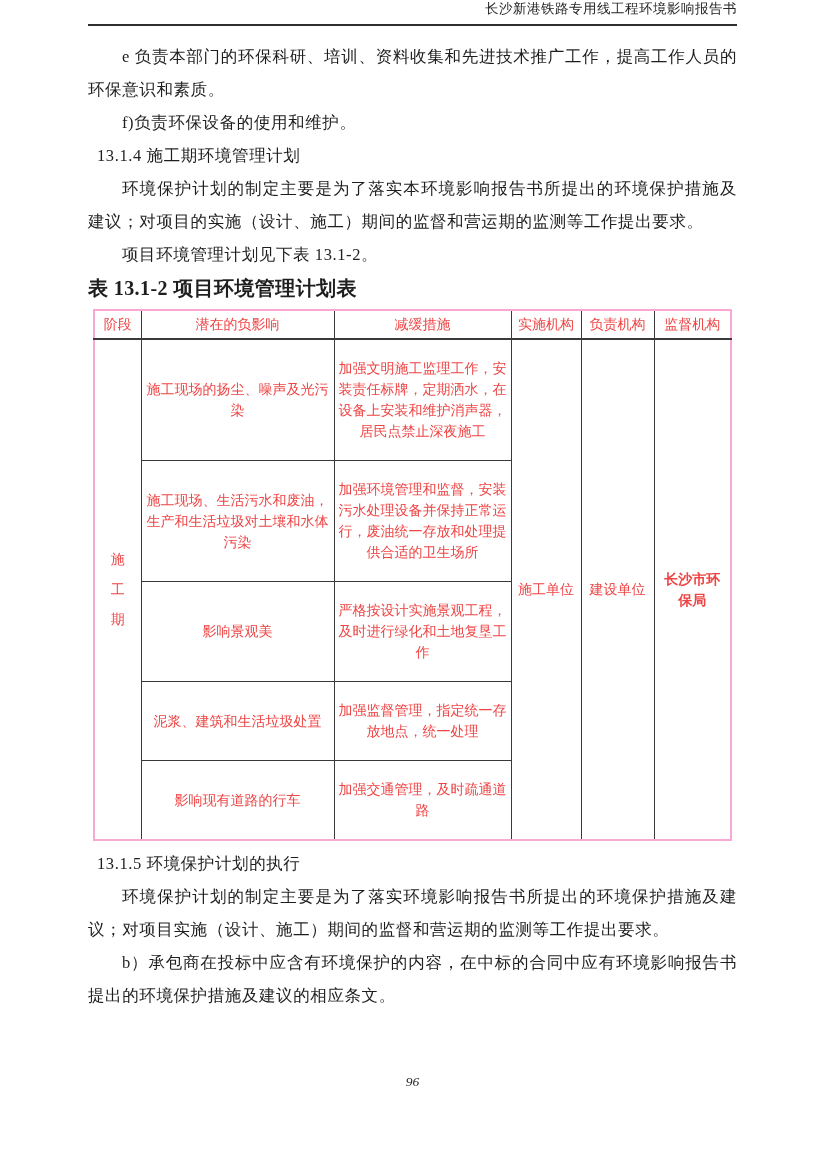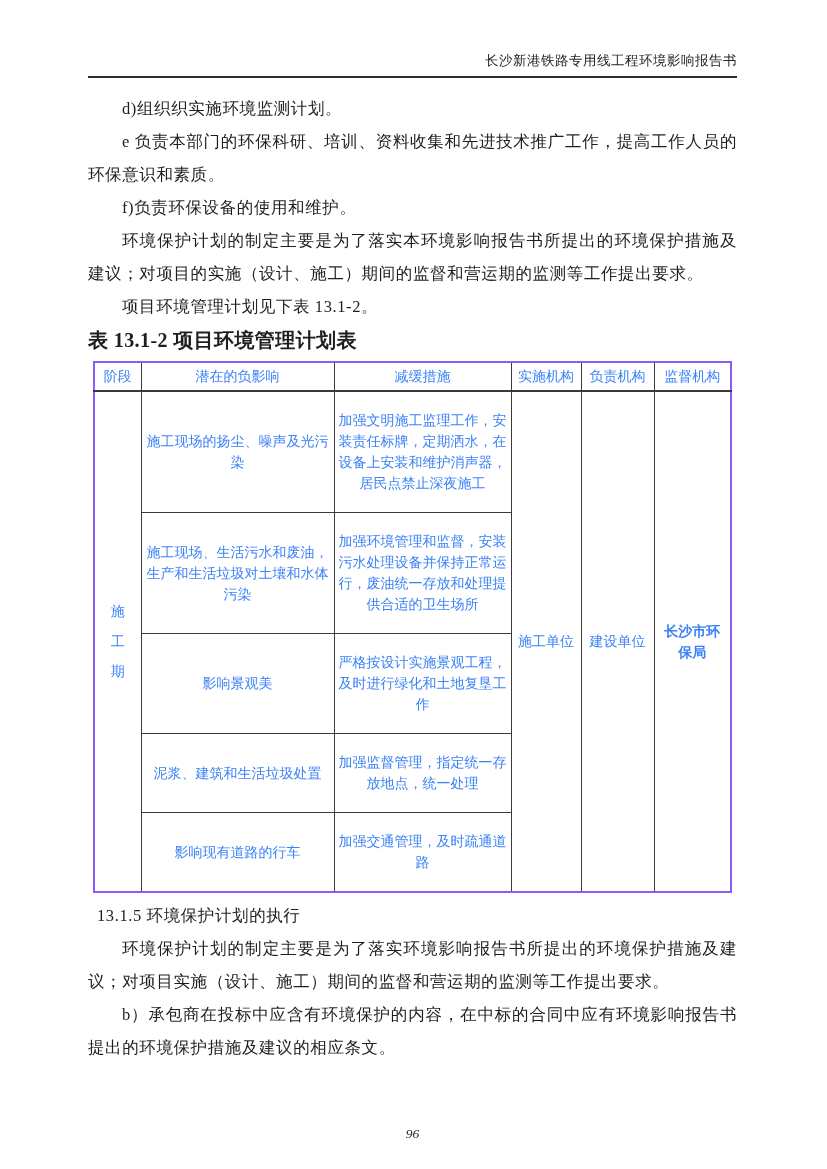--- a/index.html
+++ b/index.html
@@ -7,21 +7,20 @@
   body {
     width: 827px; height: 1169px;
     font-family: "Liberation Serif", "DejaVu Serif", serif;
     color: #1e1e1e;
     overflow: hidden;
   }
   .page { width: 827px; height: 1169px; position: relative; background: #ffffff; }
 
   .running-header {
     margin: 0 90px 0 88px;
-    padding-top: 52px;
     padding-bottom: 6px;
     border-bottom: 2px solid #2e2e2e;
     text-align: right;
     font-size: 13.5px;
     letter-spacing: 0.5px;
     color: #262626;
   }
 
   .content { margin: 0 90px 0 88px; padding-top: 14px; }
 
@@ -45,24 +44,24 @@
     line-height: 33px;
     letter-spacing: 0.4px;
     margin-top: 1px;
   }
 
   table.plan {
     border-collapse: collapse;
     table-layout: fixed;
     width: 637px;
     margin: 4px 0 6px 5px;
-    border: 2px solid #8b5cf6;
+    border: 2px solid #f9a8d4;
     font-size: 14px;
     line-height: 21px;
-    color: #3b82f6;
+    color: #ef4444;
   }
   table.plan th, table.plan td {
     border: 1px solid #3a3a3a;
     text-align: center;
     vertical-align: middle;
     font-weight: normal;
     padding: 18px 4px;
   }
   table.plan thead th { height: 29px; border-bottom: 2px solid #3a3a3a; padding: 2px 1px; }
   col.c-stage { width: 47px; }
@@ -94,24 +93,24 @@
 </style>
 </head>
 <body>
 
 <div class="page">
 
   <div class="running-header">长沙新港铁路专用线工程环境影响报告书</div>
 
   <div class="content">
 
-    <p class="body-par">d)组织织实施环境监测计划。</p>
     <p class="body-par">e 负责本部门的环保科研、培训、资料收集和先进技术推广工作，提高工作人员的环保意识和素质。</p>
     <p class="body-par">f)负责环保设备的使用和维护。</p>
 
+    <h3 class="heading">13.1.4 施工期环境管理计划</h3>
     <p class="body-par">环境保护计划的制定主要是为了落实本环境影响报告书所提出的环境保护措施及建议；对项目的实施（设计、施工）期间的监督和营运期的监测等工作提出要求。</p>
     <p class="body-par">项目环境管理计划见下表 13.1-2。</p>
 
     <p class="table-caption">表 13.1-2 项目环境管理计划表</p>
 
     <table class="plan">
       <colgroup>
         <col class="c-stage">
           <col class="c-impact">
           <col class="c-mitigation">

